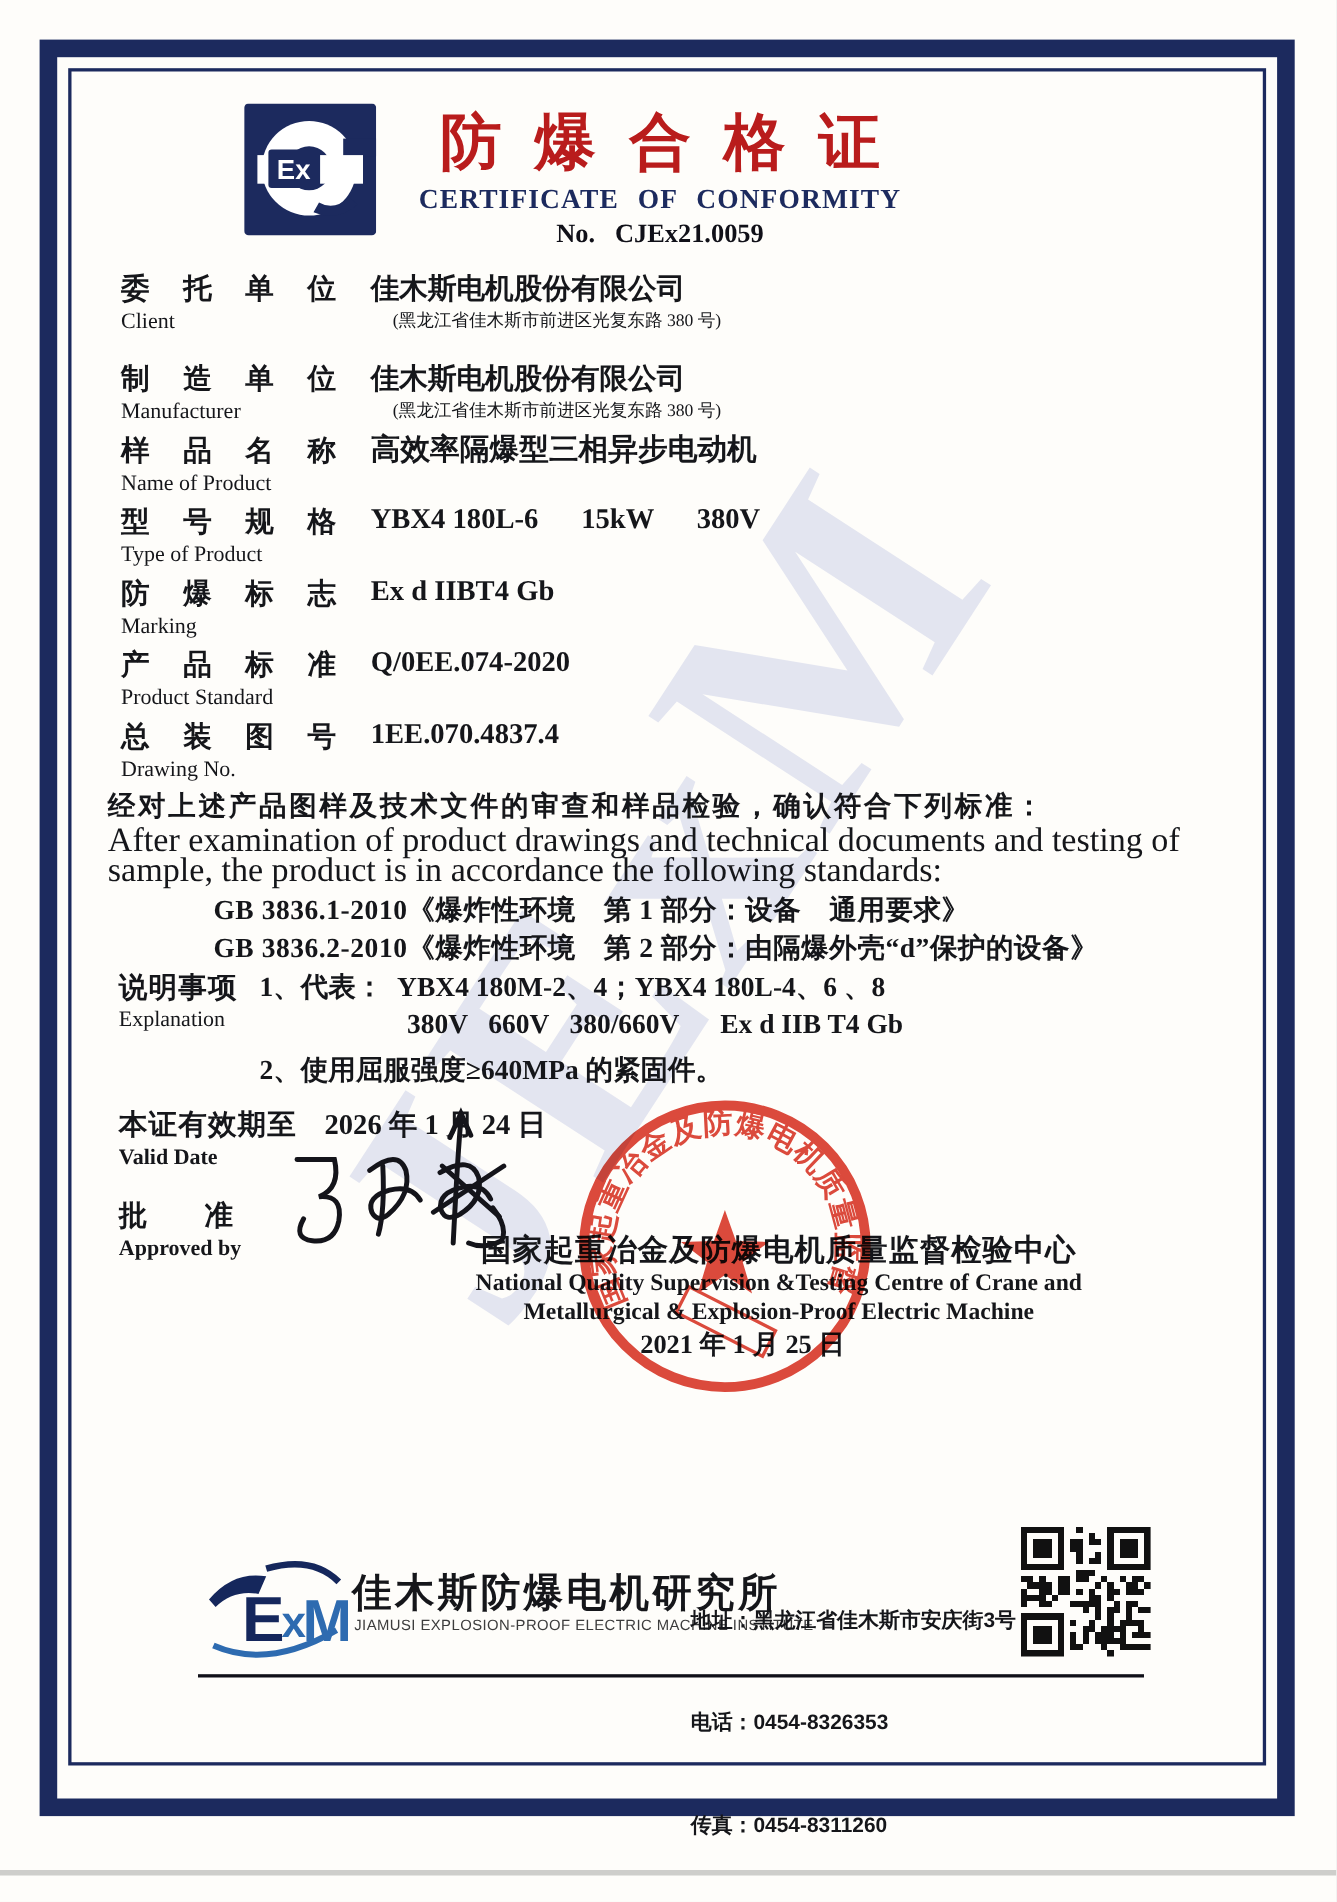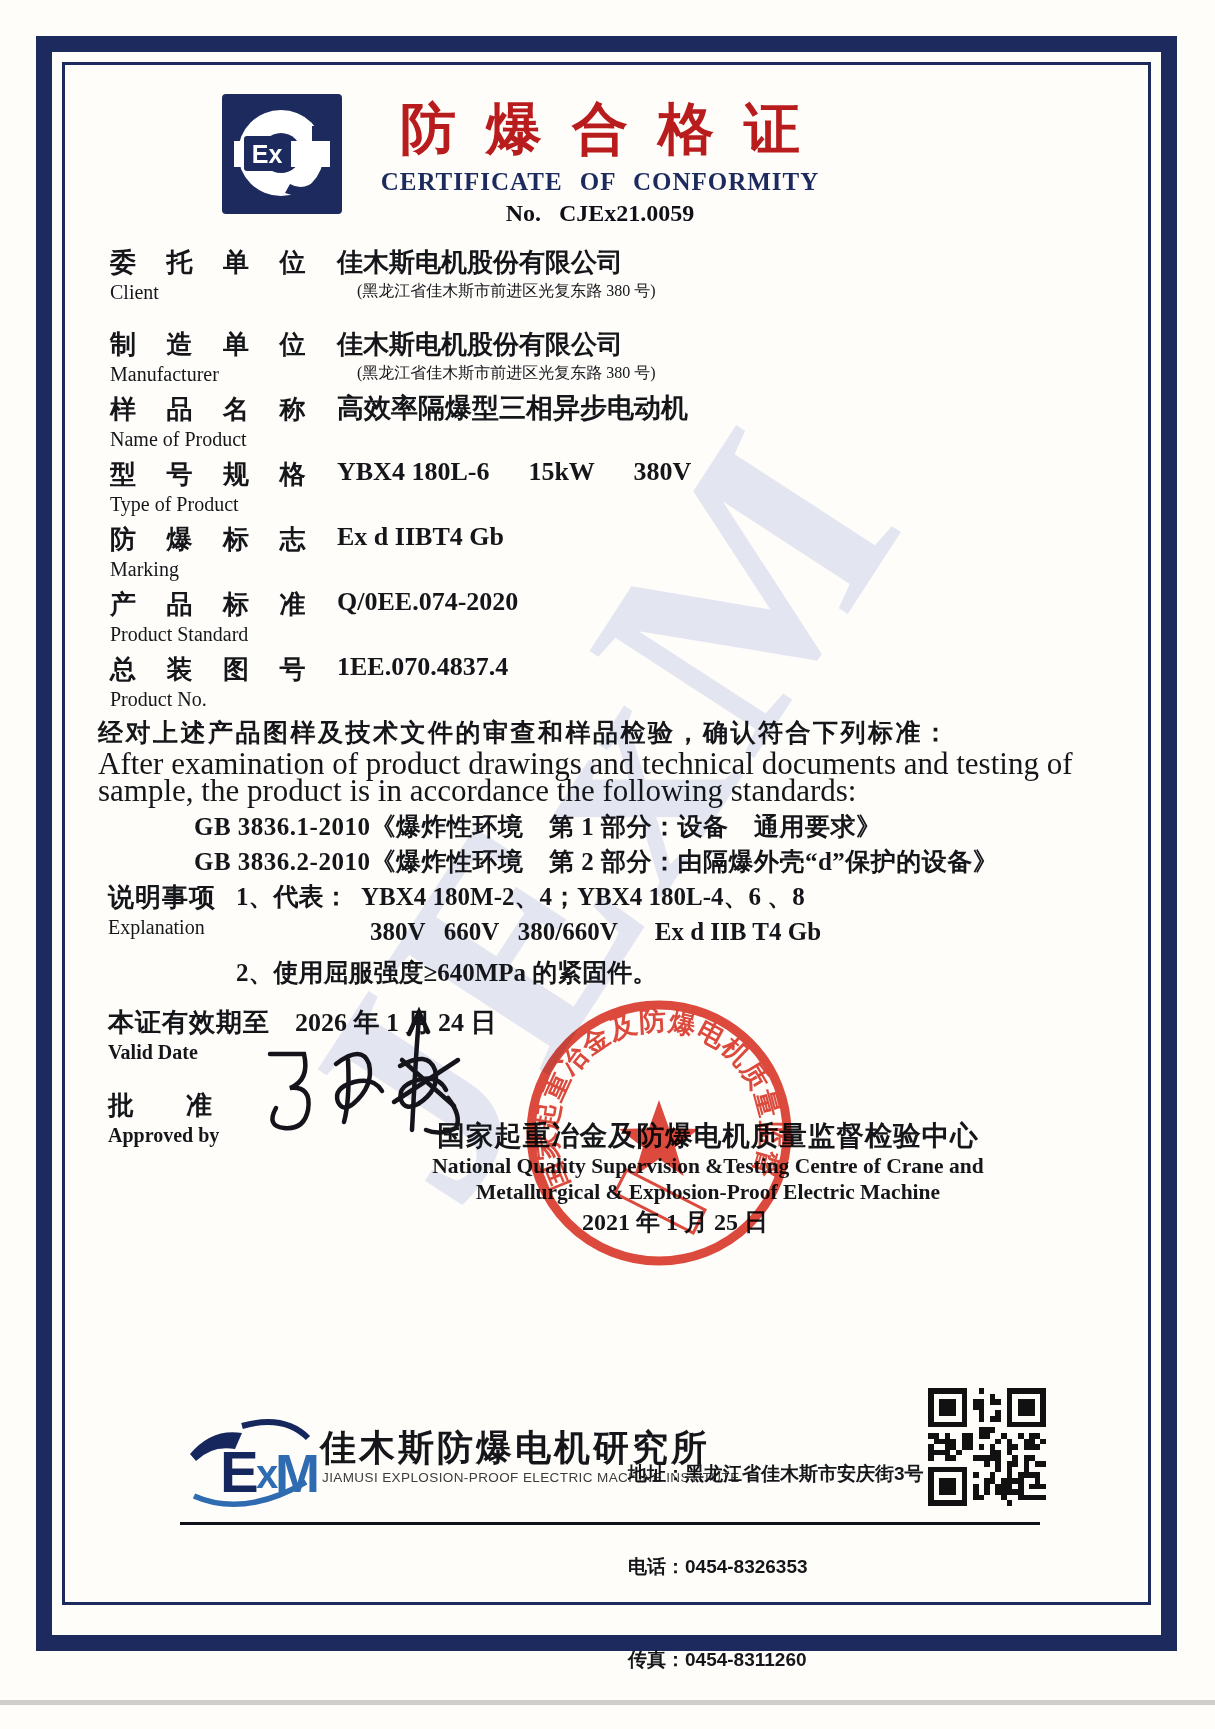--- a/index.html
+++ b/index.html
@@ -116,21 +116,21 @@
   <div class="abs val" style="top:522px">Ex d IIBT4 Gb</div>
 
   <div class="abs field-label" style="top:587px">
     <div class="lbl-cn">产 品 标 准</div>
     <div class="lbl-en">Product Standard</div>
   </div>
   <div class="abs val" style="top:587px">Q/0EE.074-2020</div>
 
   <div class="abs field-label" style="top:652px">
     <div class="lbl-cn">总 装 图 号</div>
-    <div class="lbl-en">Product No.</div>
+    <div class="lbl-en">Drawing No.</div>
   </div>
   <div class="abs val" style="top:652px">1EE.070.4837.4</div>
 
   <div class="abs stmt-cn">经对上述产品图样及技术文件的审查和样品检验，确认符合下列标准：</div>
   <div class="abs stmt-en">After examination of product drawings and technical documents and testing of sample, the product is in accordance the following standards:</div>
   <div class="abs std-line" style="top:810px">GB 3836.1-2010《爆炸性环境　第 1 部分：设备　通用要求》</div>
   <div class="abs std-line" style="top:845px">GB 3836.2-2010《爆炸性环境　第 2 部分：由隔爆外壳“d”保护的设备》</div>
 
   <div class="abs field-label" style="top:880px;left:108px">
     <div class="lbl-cn" style="letter-spacing:1px">说明事项</div>

